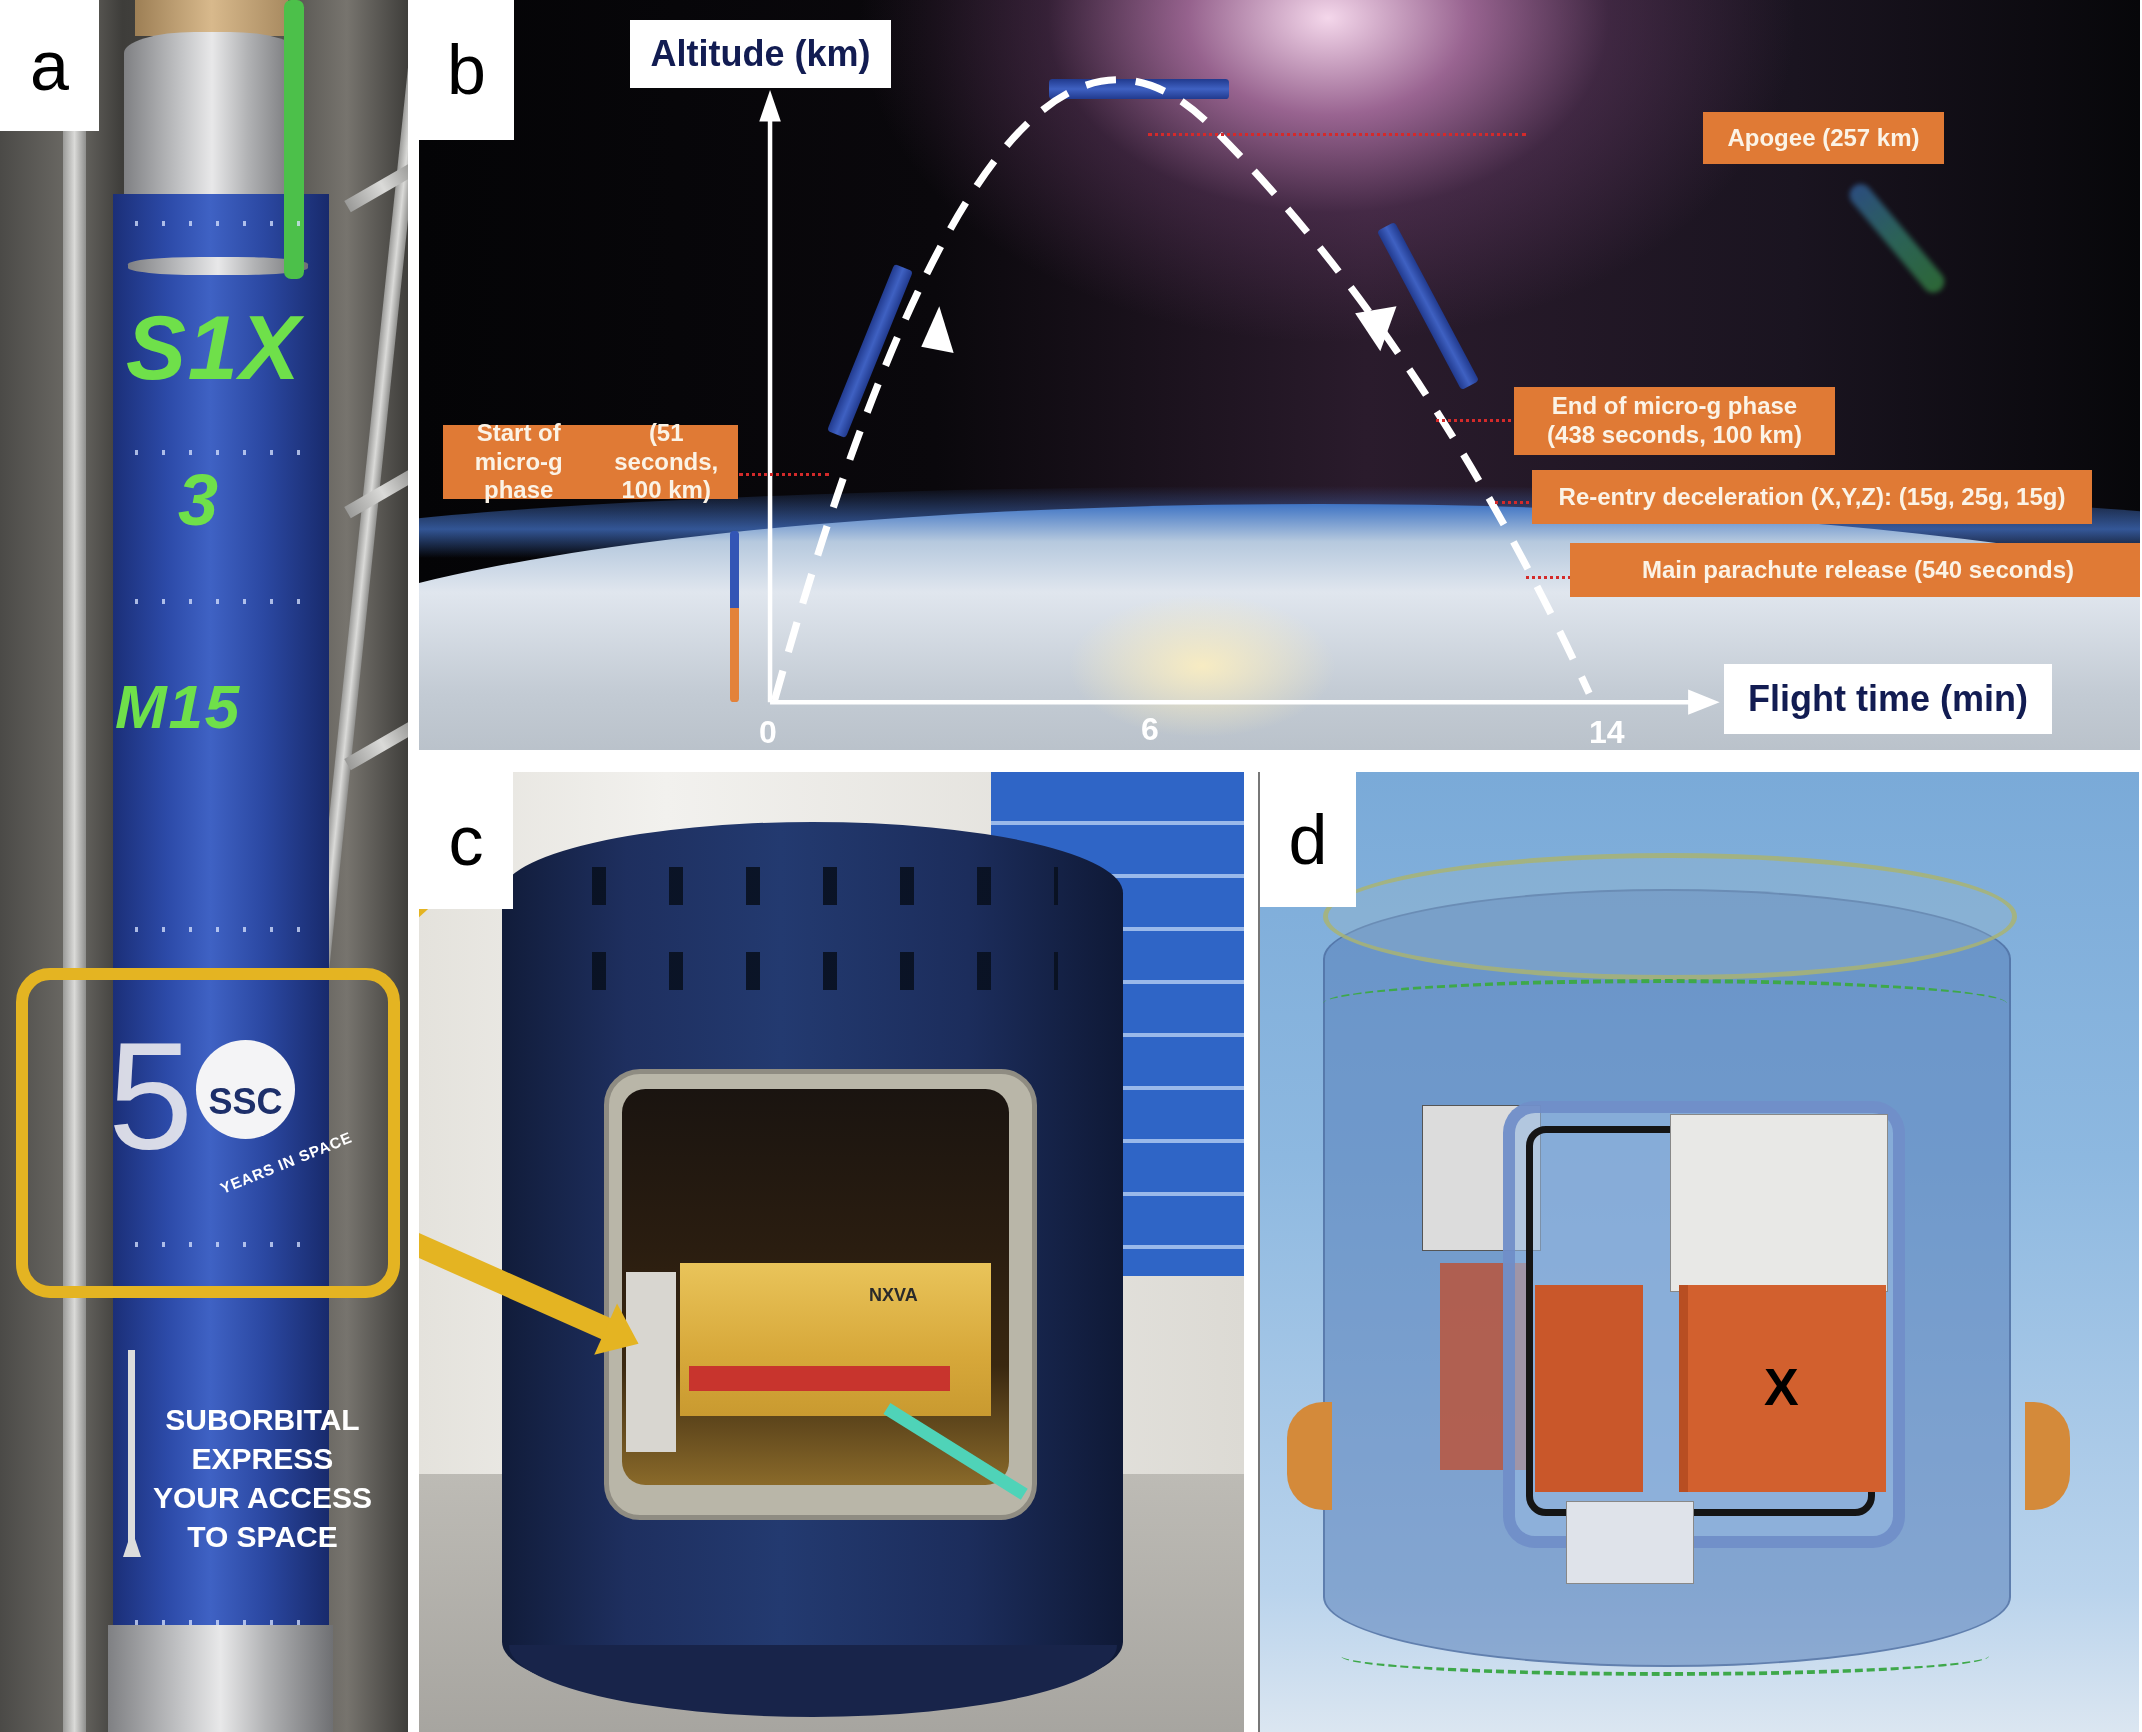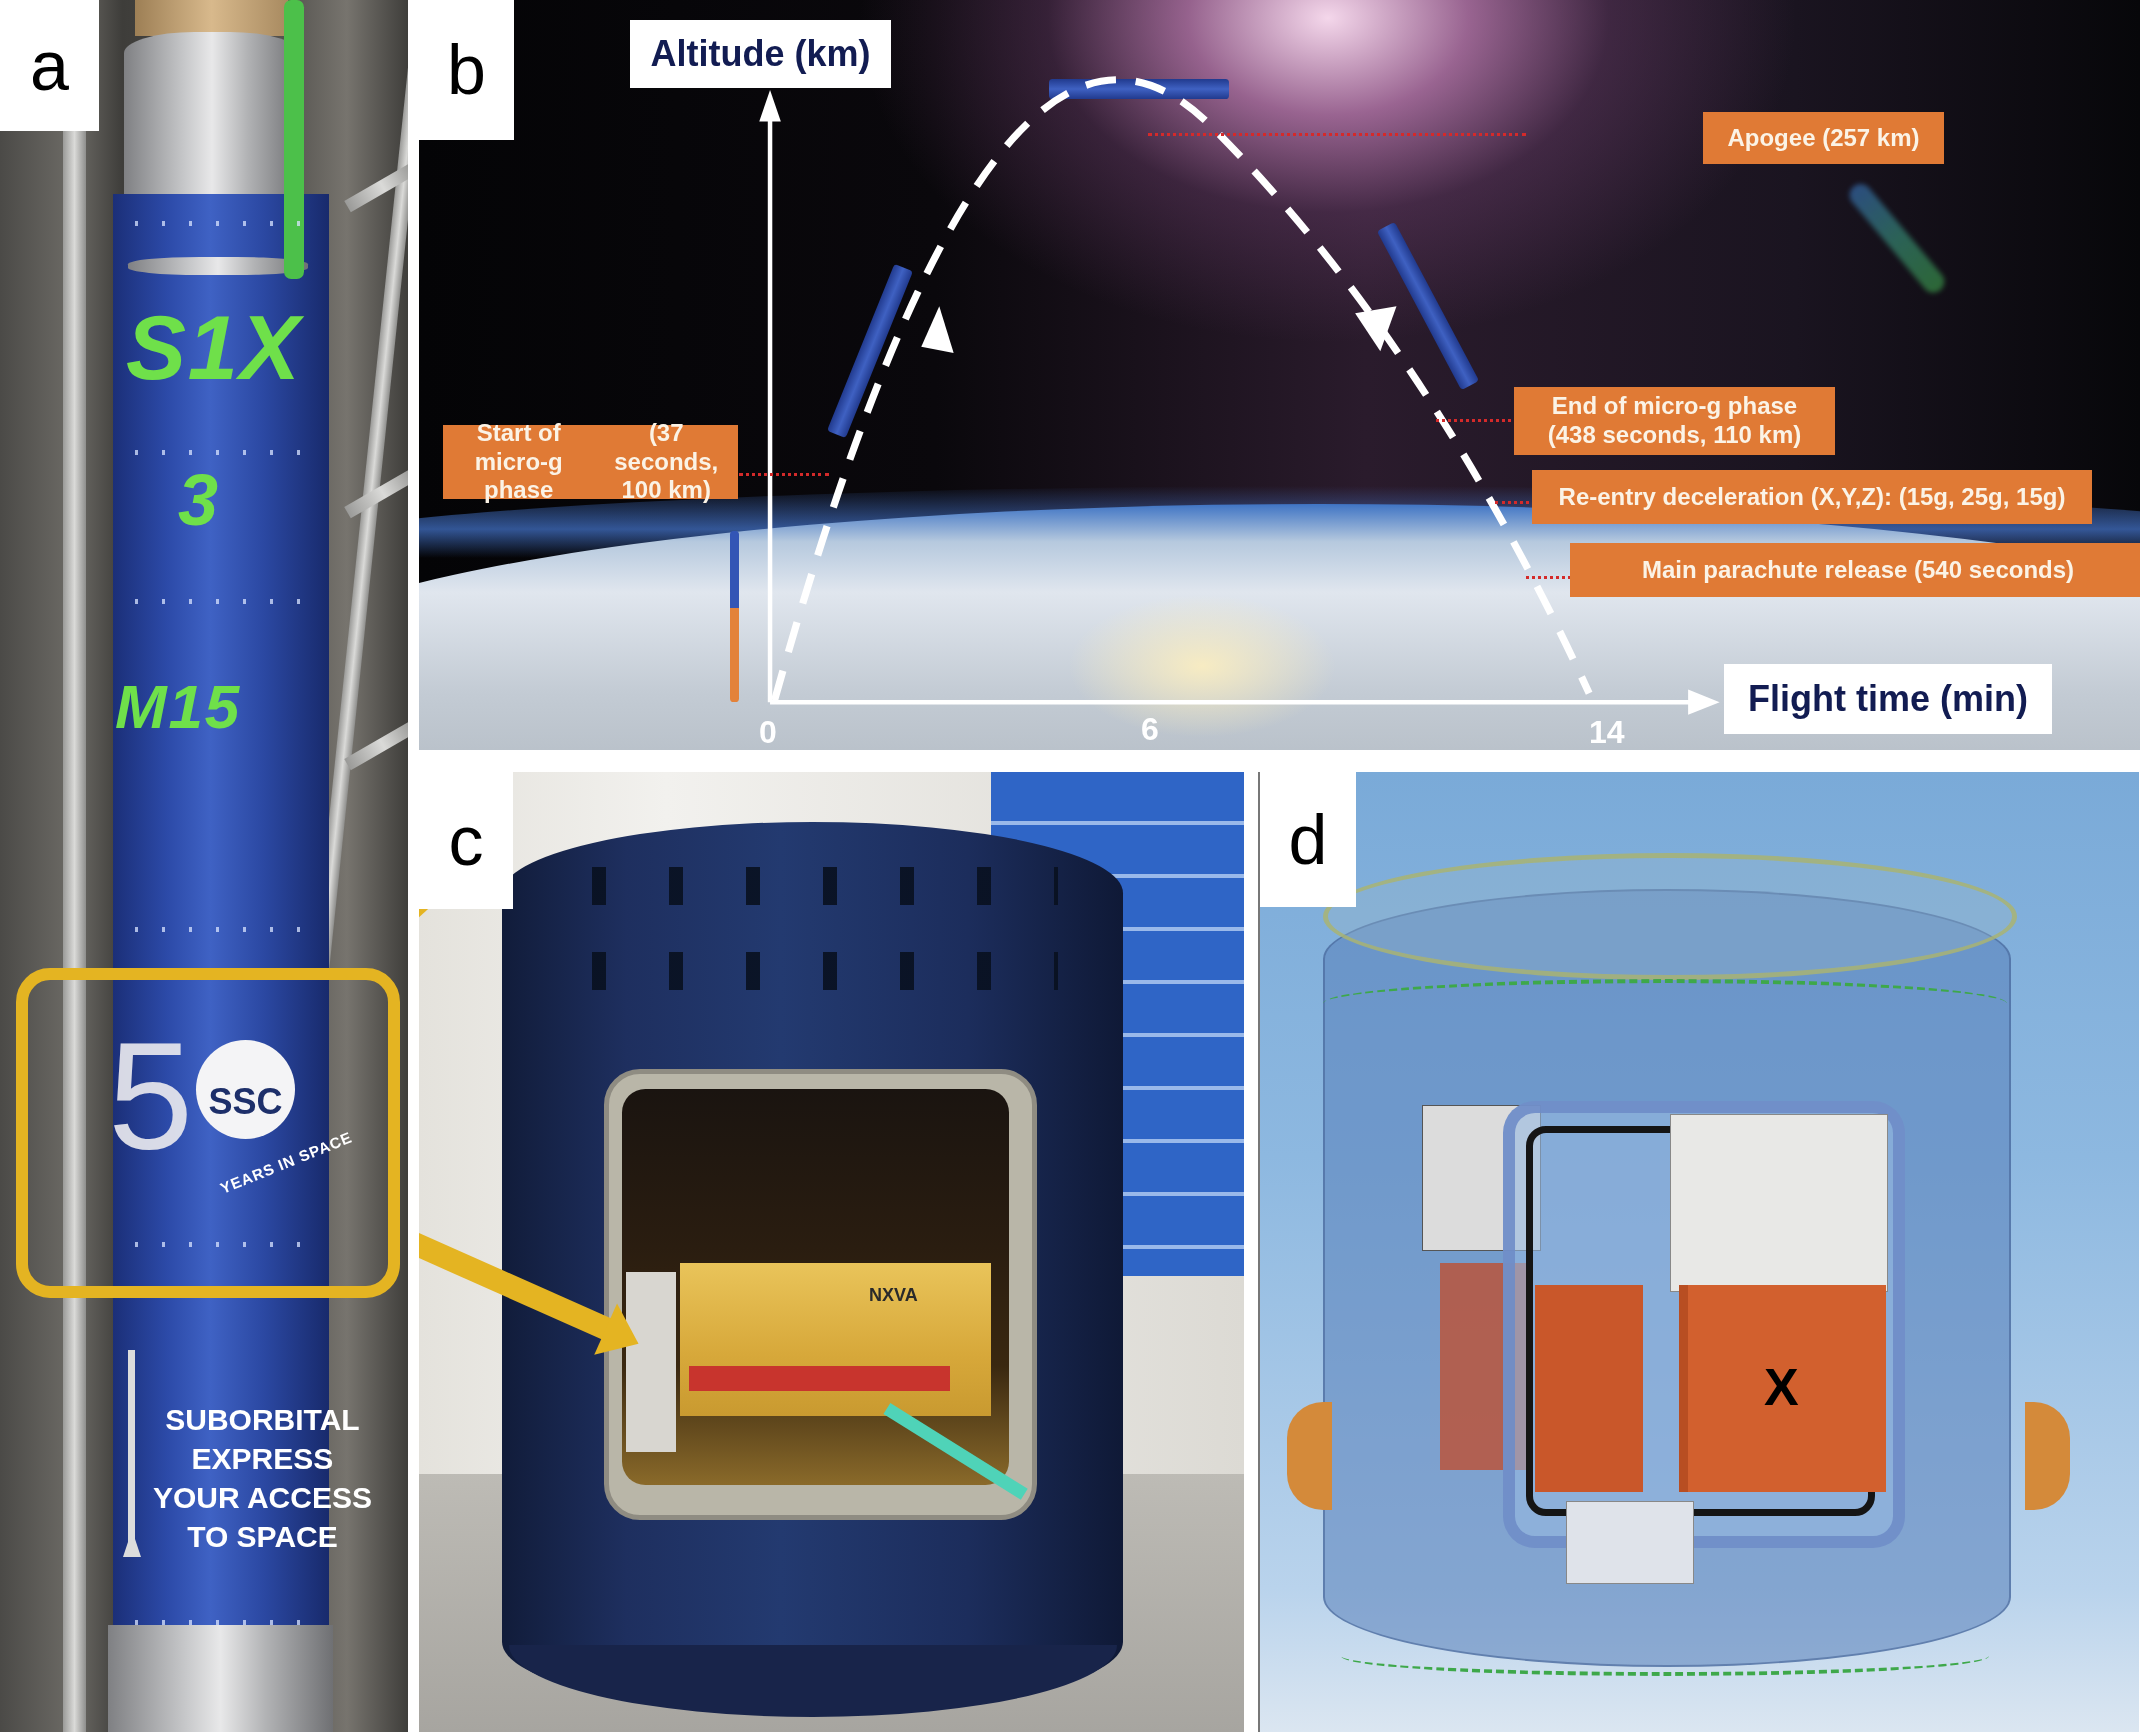--- a/index.html
+++ b/index.html
@@ -147,25 +147,25 @@
 
   <div class="axis-box" style="left:1305px;top:664px;width:328px;height:70px;font-size:36px;">Flight time (min)</div>
   <div class="axis-box" style="left:211px;top:20px;width:261px;height:68px;font-size:36px;">Altitude (km)</div>
   <div class="tick-label" style="left:340px;top:714px;">0</div>
   <div class="tick-label" style="left:722px;top:711px;">6</div>
   <div class="tick-label" style="left:1170px;top:714px;">14</div>
 
   <div class="callout" style="left:1284px;top:112px;width:241px;height:52px;font-size:24px;">Apogee (257 km)</div>
   <div class="callout" style="left:24px;top:425px;width:295px;height:74px;font-size:24px;flex-direction:row;">
     <span>Start of micro-g  phase</span>
-    <span>(37 seconds, 100 km)</span>
+    <span>(51 seconds, 100 km)</span>
   </div>
   <div class="callout" style="left:1095px;top:387px;width:321px;height:68px;font-size:24px;flex-direction:column;">
     <span>End of micro-g phase</span>
-    <span>(438 seconds, 110 km)</span>
+    <span>(438 seconds, 100 km)</span>
   </div>
   <div class="callout" style="left:1113px;top:470px;width:560px;height:54px;font-size:24px;">Re-entry deceleration (X,Y,Z): (15g, 25g, 15g)</div>
   <div class="callout" style="left:1151px;top:543px;width:576px;height:54px;font-size:24px;">Main parachute release (540 seconds)</div>
 
   <div class="plabel" style="left:0;top:0;width:95px;height:140px;">b</div>
 </div>
 
 <div class="panel" id="panel-c">
   <div class="blue-wall"></div>
   <div class="floor-c"></div>

